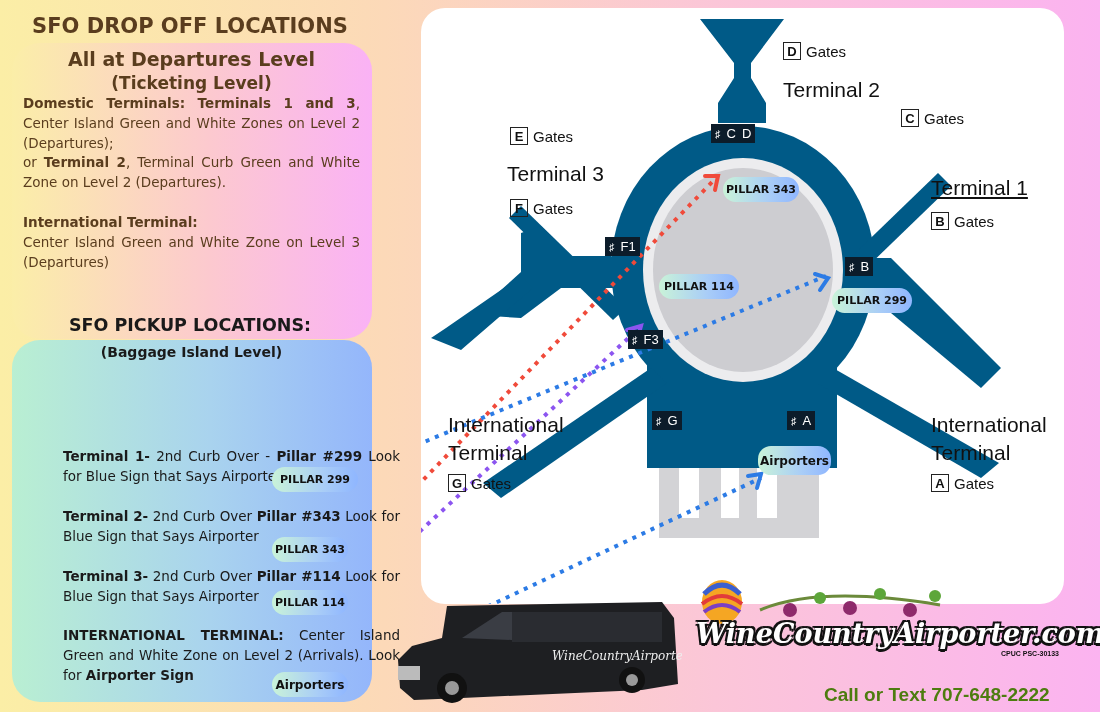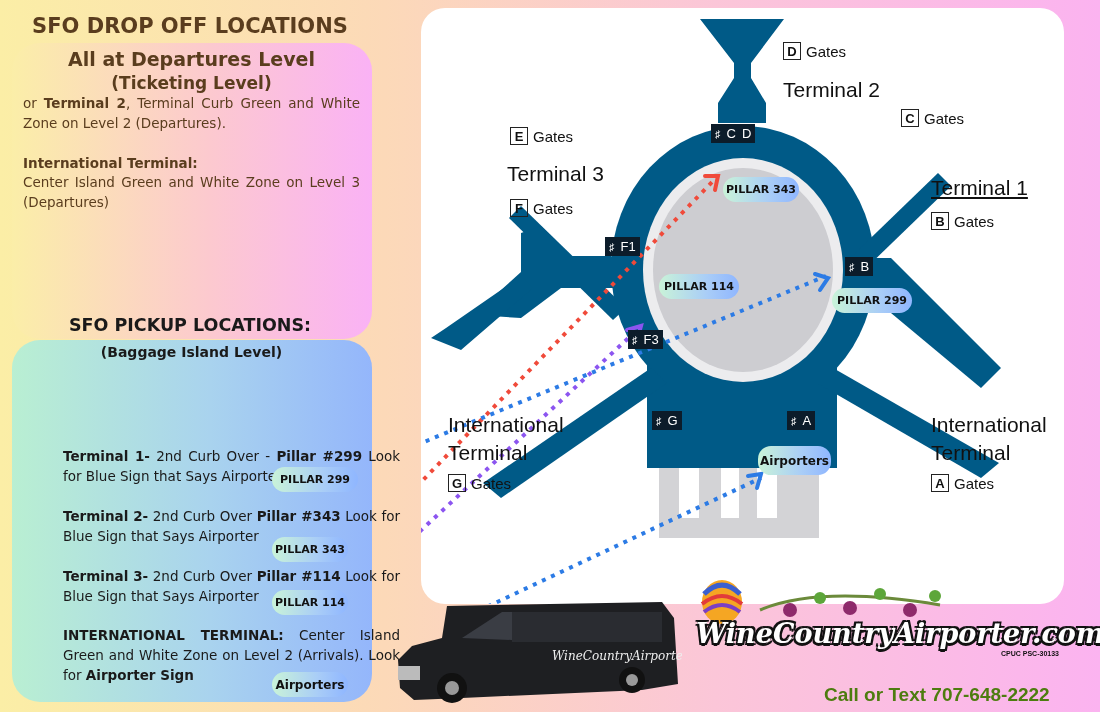--- a/index.html
+++ b/index.html
@@ -95,20 +95,23 @@
     font-family: "Liberation Sans", sans-serif;
   }
 </style>
 </head>
 <body>
 
 <div class="abs drop-title">SFO DROP OFF LOCATIONS</div>
 <div class="abs drop-panel">
   <div class="h1">All at Departures Level</div>
   <div class="h2">(Ticketing Level)</div>
+  <p>
+    <b>Domestic Terminals: Terminals 1 and 3</b><span>, Center Island Green and White Zones on Level 2 (Departures);</span>
+  </p>
   <p>
     <span>or </span><b>Terminal 2</b><span>, Terminal Curb Green and White Zone on Level 2 (Departures).</span>
   </p>
   <div class="gap"></div>
   <p>
     <b>International Terminal:</b><br>
     <span>Center Island Green and White Zone on Level 3 (Departures)</span>
   </p>
 </div>
 

